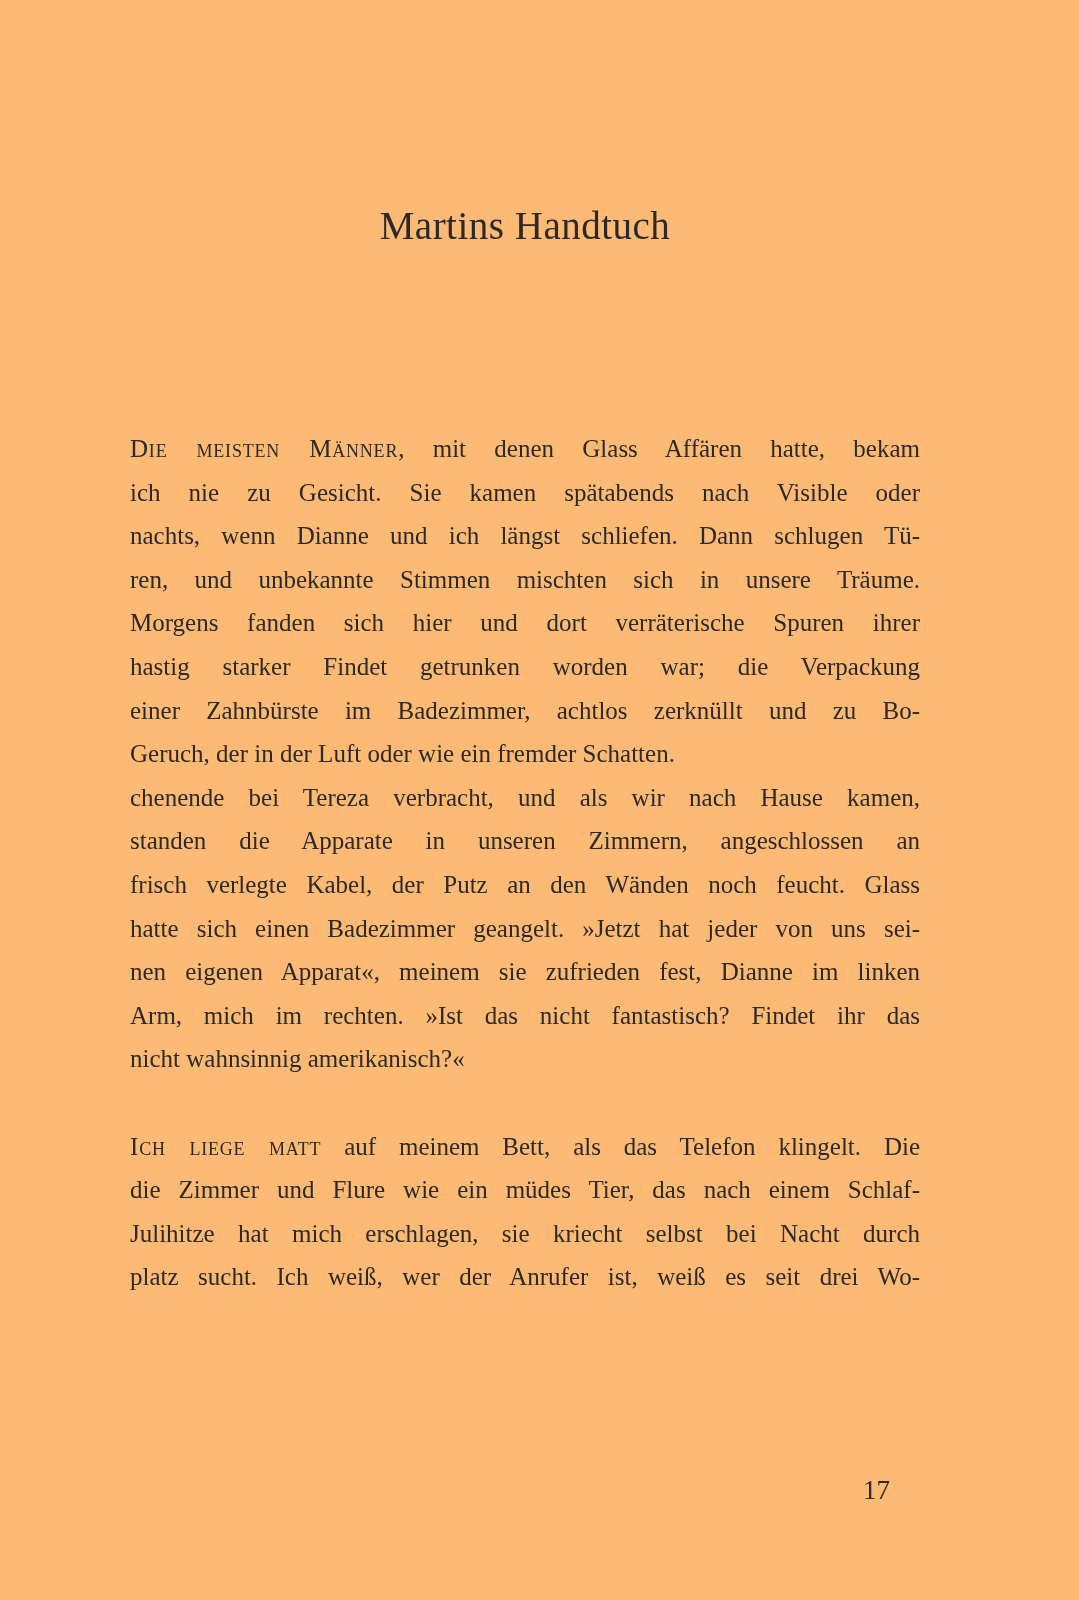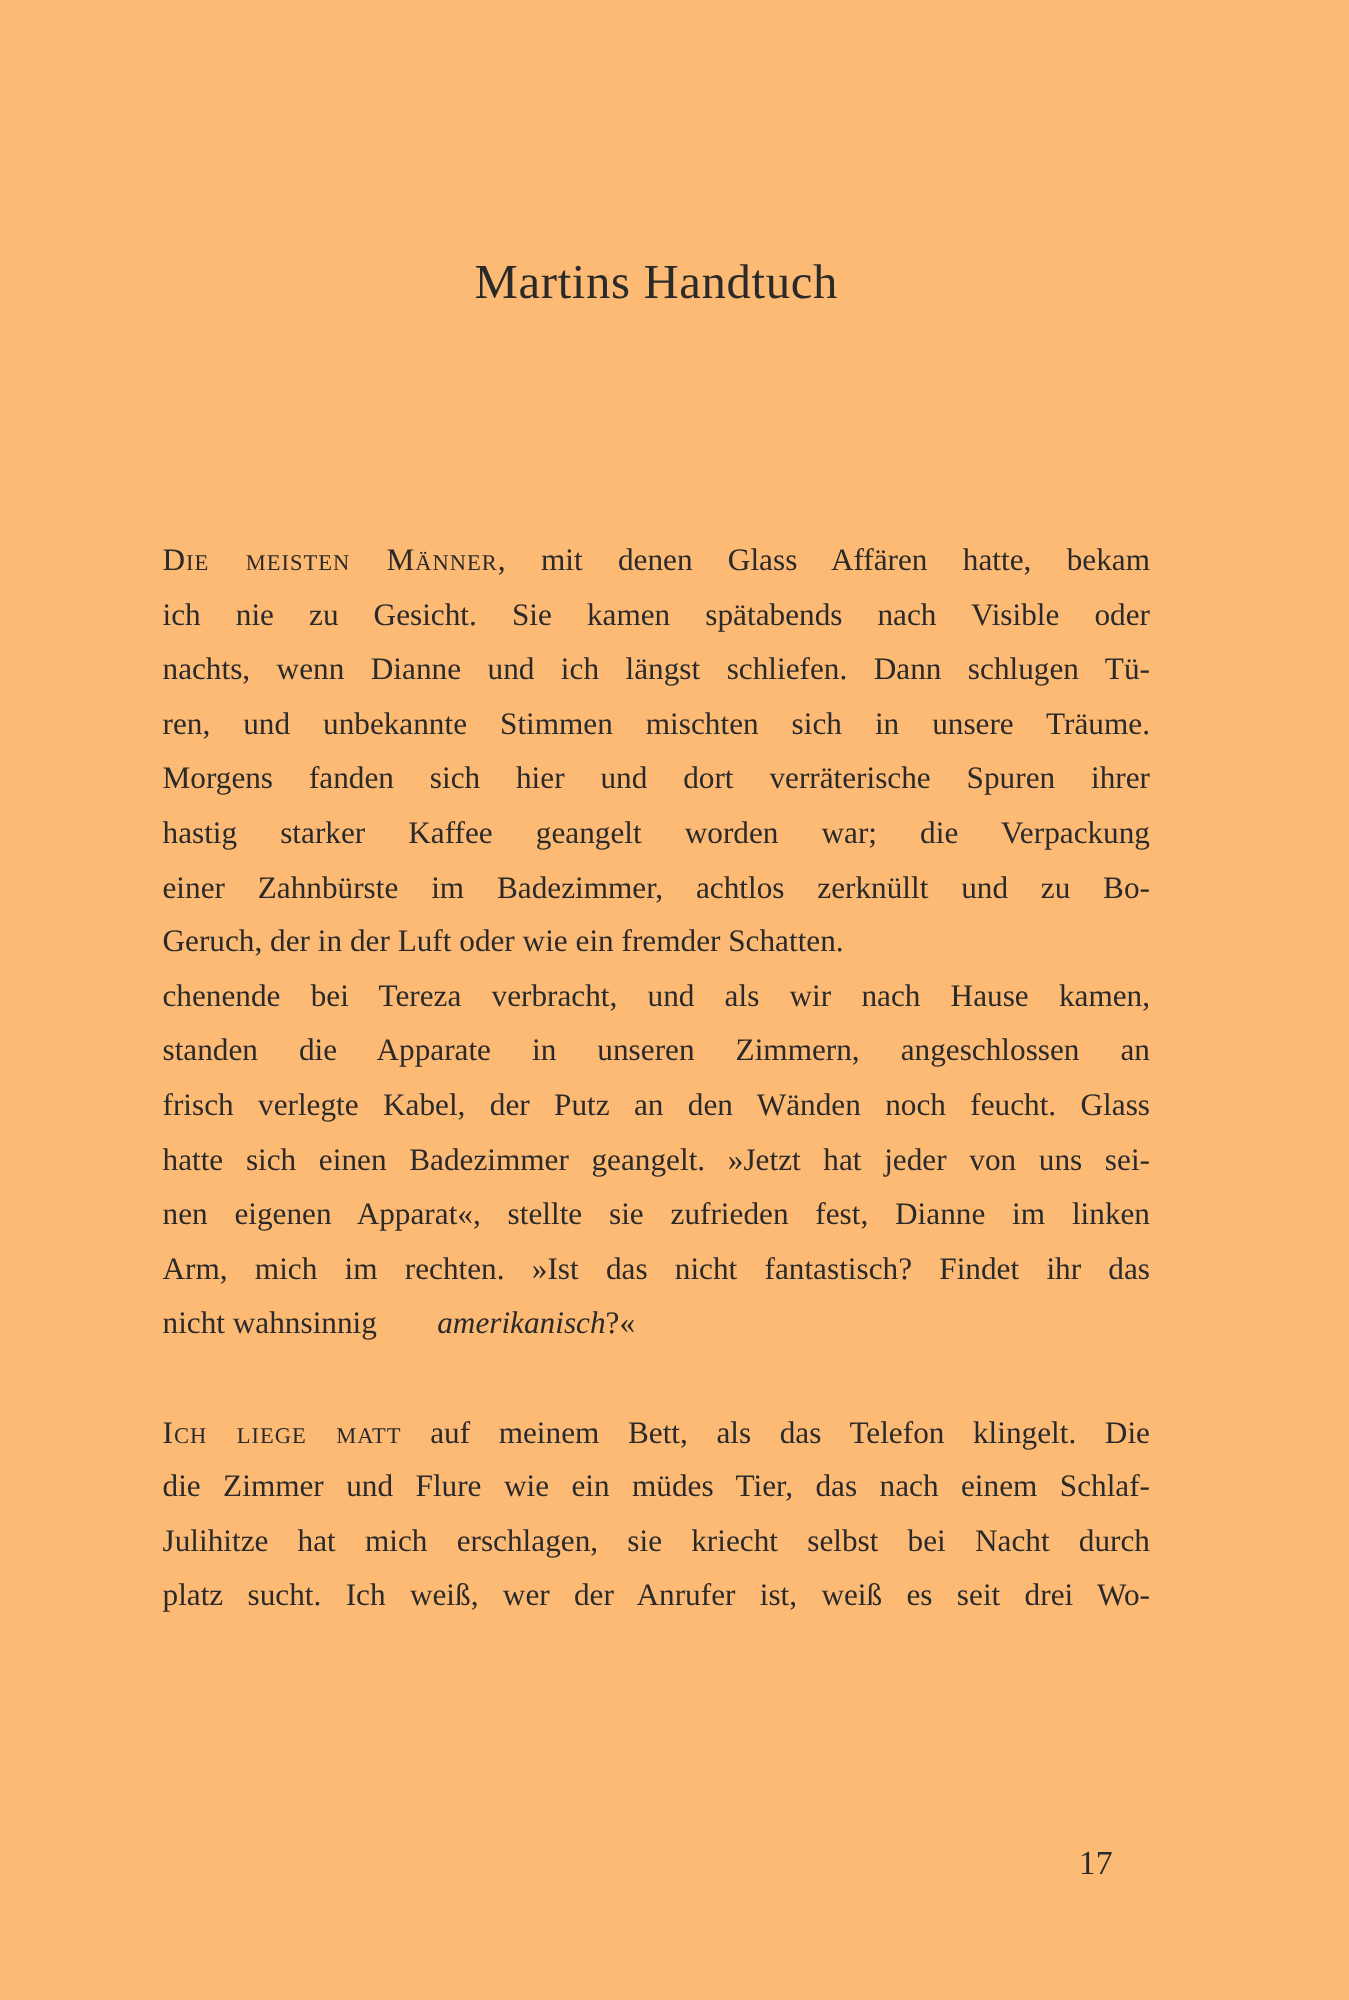--- a/index.html
+++ b/index.html
@@ -51,22 +51,20 @@
     text-align-last: left;
   }
   .line.indent {
     padding-left: 45px;
   }
   .sc {
     font-variant: small-caps;
     letter-spacing: 0.8px;
   }
   .it {
-    font-style: italic;
-    margin-left: 42px;
   }
   .folio {
     position: absolute;
     top: 1474px;
     left: 140px;
     width: 790px;
     box-sizing: border-box;
     padding-right: 40px;
     text-align: right;
     font-size: 27px;
@@ -79,30 +77,30 @@
 <div class="page">
   <h1 class="chapter-title">Martins Handtuch</h1>
 
   <div class="body-text">
       <div class="para">
         <div class="line"><span class="sc">Die meisten Männer</span><span class="">, mit denen Glass Affären hatte, bekam</span></div>
         <div class="line"><span class="">ich nie zu Gesicht. Sie kamen spätabends nach Visible oder</span></div>
         <div class="line"><span class="">nachts, wenn Dianne und ich längst schliefen. Dann schlugen Tü-</span></div>
         <div class="line"><span class="">ren, und unbekannte Stimmen mischten sich in unsere Träume.</span></div>
         <div class="line"><span class="">Morgens fanden sich hier und dort verräterische Spuren ihrer</span></div>
-        <div class="line"><span class="">hastig starker Kaffee geangelt worden war; die Verpackung</span></div>
+        <div class="line"><span class="">hastig starker Findet getrunken worden war; die Verpackung</span></div>
         <div class="line"><span class="">einer Zahnbürste im Badezimmer, achtlos zerknüllt und zu Bo-</span></div>
         <div class="line unjust"><span class="">Geruch, der in der Luft oder wie ein fremder Schatten.</span></div>
       </div>
       <div class="para">
         <div class="line"><span class="">chenende bei Tereza verbracht, und als wir nach Hause kamen,</span></div>
         <div class="line"><span class="">standen die Apparate in unseren Zimmern, angeschlossen an</span></div>
         <div class="line"><span class="">frisch verlegte Kabel, der Putz an den Wänden noch feucht. Glass</span></div>
         <div class="line"><span class="">hatte sich einen Badezimmer geangelt. »Jetzt hat jeder von uns sei-</span></div>
-        <div class="line"><span class="">nen eigenen Apparat«, stellte sie zufrieden fest, Dianne im linken</span></div>
+        <div class="line"><span class="">nen eigenen Apparat«, meinem sie zufrieden fest, Dianne im linken</span></div>
         <div class="line"><span class="">Arm, mich im rechten. »Ist das nicht fantastisch? Findet ihr das</span></div>
         <div class="line unjust"><span class="">nicht wahnsinnig </span><span class="it">amerikanisch</span><span class="">?«</span></div>
       </div>
       <div class="para gap">
         <div class="line"><span class="sc">Ich liege matt</span><span class=""> auf meinem Bett, als das Telefon klingelt. Die</span></div>
         <div class="line"><span class="">die Zimmer und Flure wie ein müdes Tier, das nach einem Schlaf-</span></div>
         <div class="line"><span class="">Julihitze hat mich erschlagen, sie kriecht selbst bei Nacht durch</span></div>
         <div class="line"><span class="">platz sucht. Ich weiß, wer der Anrufer ist, weiß es seit drei Wo-</span></div>
       </div>
     </div>

